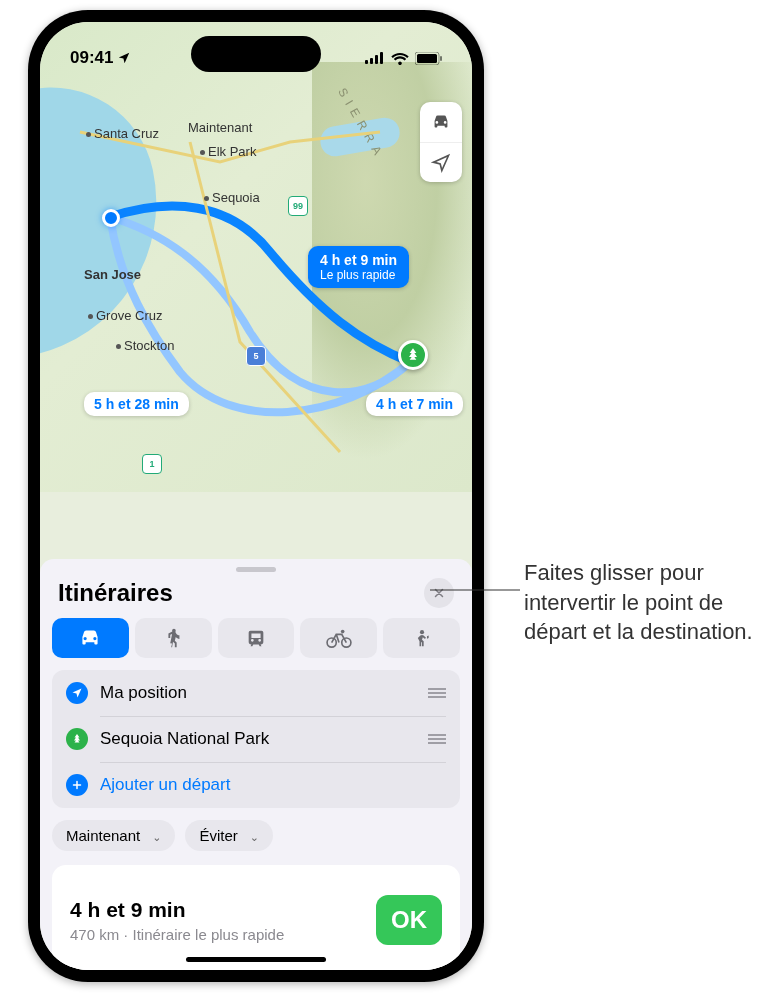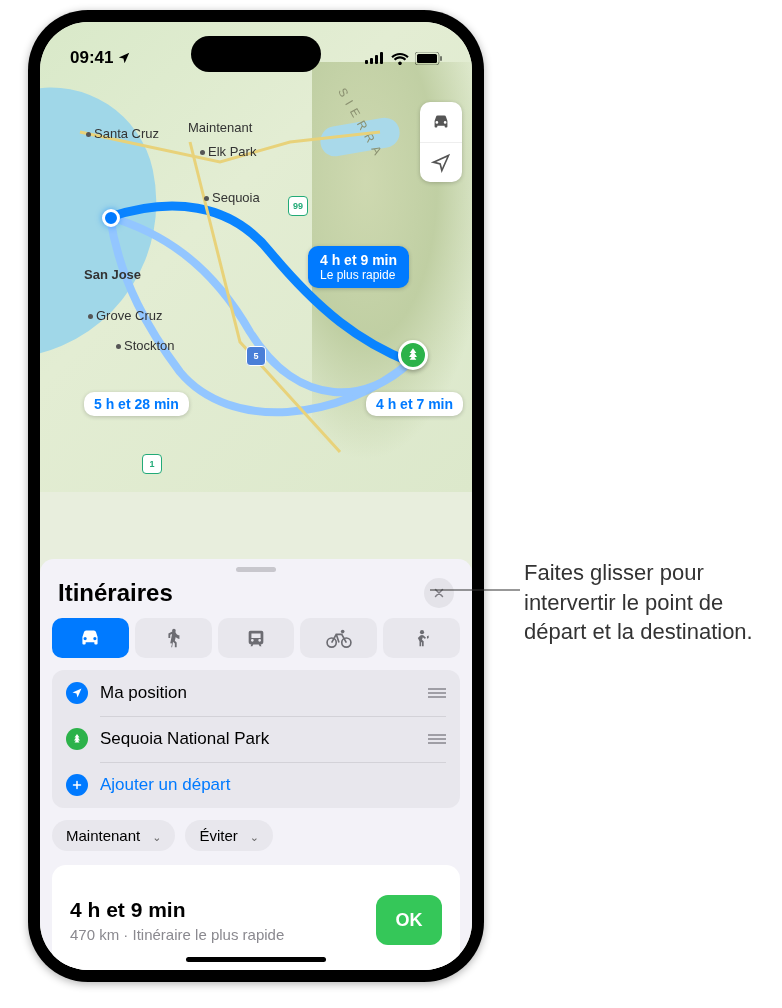--- a/index.html
+++ b/index.html
@@ -316,21 +316,21 @@
     margin-bottom: 4px;
   }
   .route-card .subtitle {
     font-size: 15px;
     color: #8a898f;
   }
   .go-btn {
     background: #35c759;
     color: #fff;
     font-weight: 700;
-    font-size: 18px;
+    font-size: 24px;
     border-radius: 12px;
     width: 66px;
     height: 50px;
     display: flex;
     align-items: center;
     justify-content: center;
   }
   .home-ind {
     position: absolute;
     bottom: 8px;

